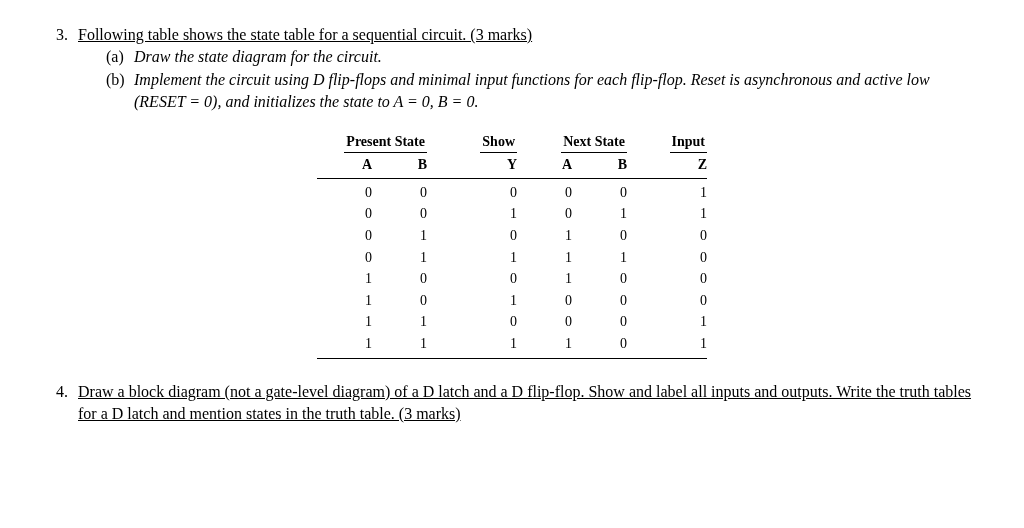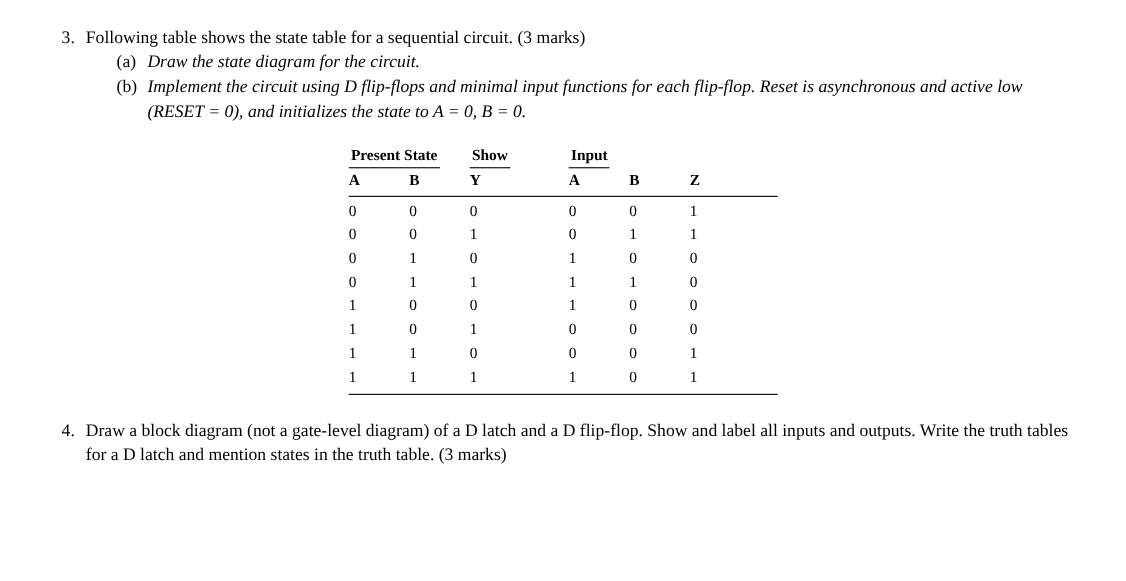--- a/index.html
+++ b/index.html
@@ -24,20 +24,21 @@
       display: flex;
       align-items: flex-start;
     }
     .q-number {
       min-width: 30px;
       text-align: right;
       padding-right: 10px;
     }
     .q-body {
       flex: 1;
+      text-decoration: underline;
     }
     .sub-item {
       padding-left: 28px;
       display: flex;
       align-items: flex-start;
     }
     .sub-label {
       min-width: 28px;
     }
     .sub-text {
@@ -50,21 +51,21 @@
       margin: 18px 0 22px 0;
     }
     .state-table {
       display: inline-block;
       font-size: 14px;
     }
     .tbl-head-row, .tbl-sub-row, .tbl-row {
       display: flex;
     }
     .col {
-      text-align: left;
+      text-align: right;
     }
     .col.ps { width: 110px; }
     .col.in { width: 90px; }
     .col.ns { width: 110px; }
     .col.out { width: 80px; }
     .col.ps-a, .col.ps-b { width: 55px; }
     .col.in-y { width: 90px; }
     .col.ns-a, .col.ns-b { width: 55px; }
     .col.out-z { width: 80px; }
     .tbl-head-row .col {
@@ -108,20 +109,21 @@
   <div class="sub-item" style="margin-left:30px;">
     <span class="sub-label">(b)</span>
     <span class="sub-text">Implement the circuit using D flip-flops and minimal input functions for each flip-flop. Reset is asynchronous and active low (RESET = 0), and initializes the state to A = 0, B = 0.</span>
   </div>
 
   <div class="table-wrap">
     <div class="state-table">
       <div class="tbl-head-row">
         <div class="col ps"><span class="hdr-underline">Present State</span></div>
         <div class="col in"><span class="hdr-underline">Show</span></div>
+        <div class="col ns"><span class="hdr-underline">Next State</span></div>
         <div class="col out"><span class="hdr-underline">Input</span></div>
       </div>
       <div class="tbl-sub-row">
         <div class="col ps-a">A</div>
         <div class="col ps-b">B</div>
         <div class="col in-y">Y</div>
         <div class="col ns-a">A</div>
         <div class="col ns-b">B</div>
         <div class="col out-z">Z</div>
       </div>

